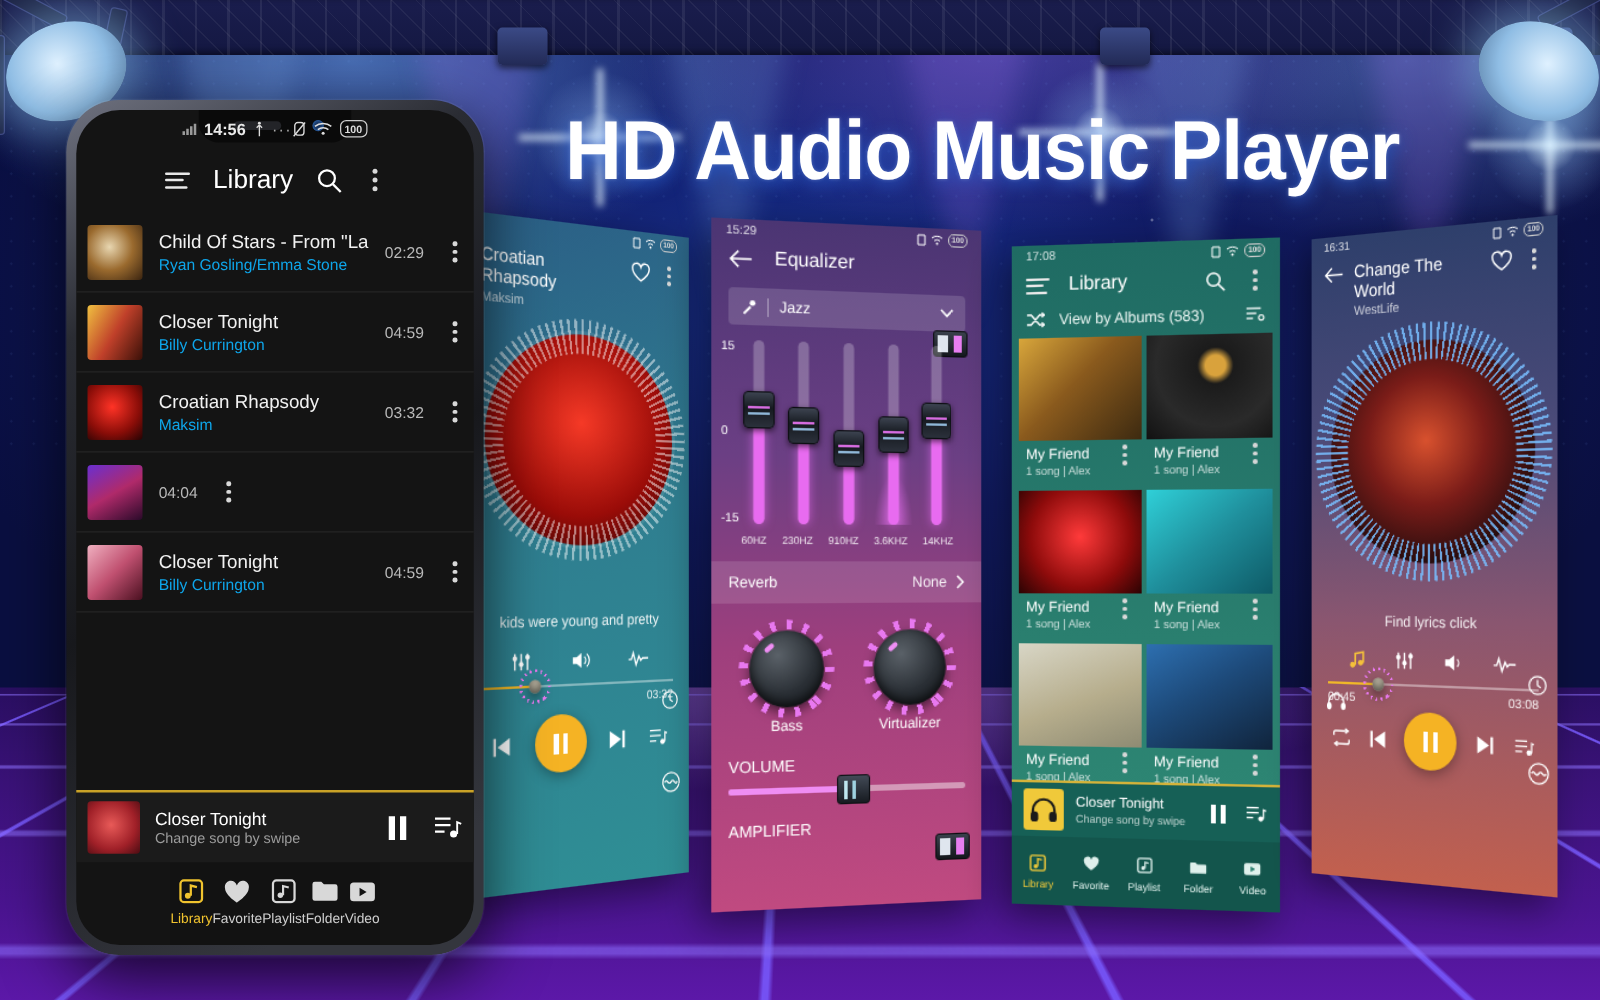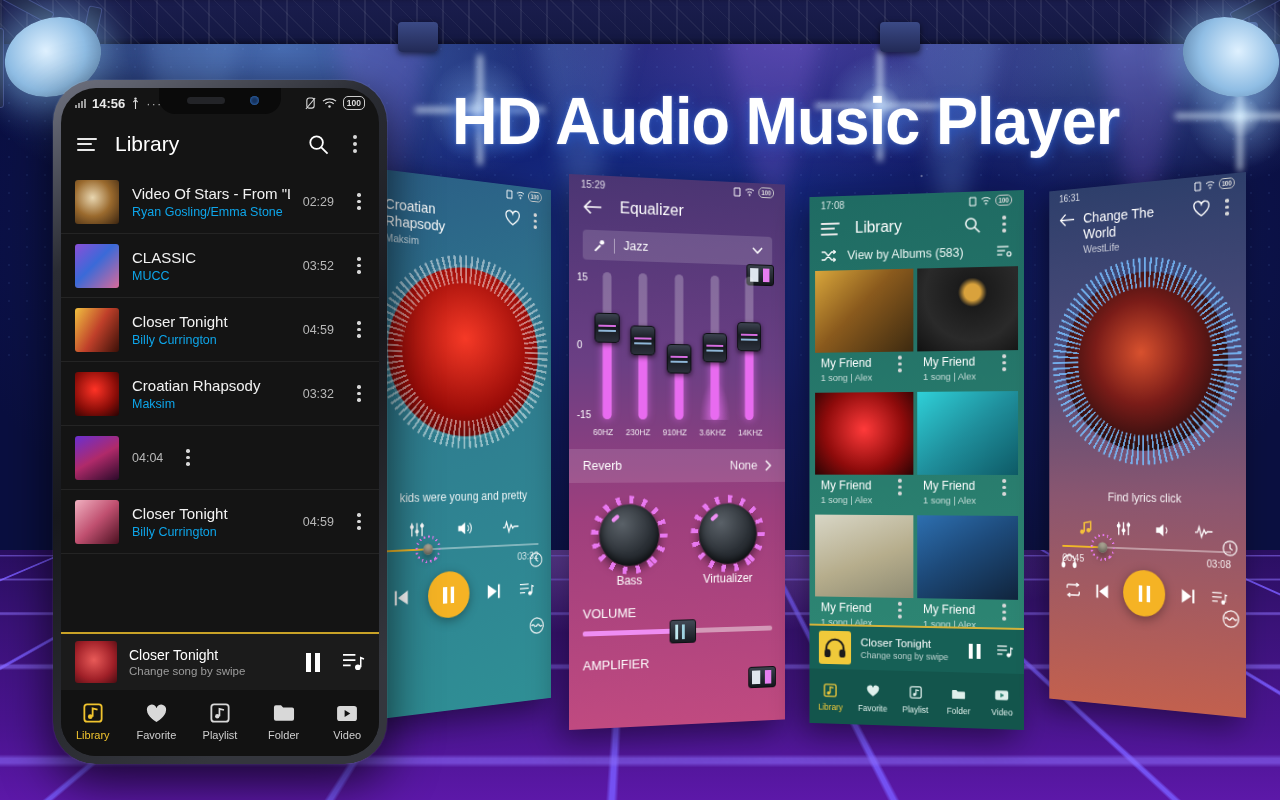--- a/index.html
+++ b/index.html
@@ -135,21 +135,21 @@
     border-radius: 42px;
     background: linear-gradient(150deg, #6f7280, #2a2c33 22%, #17181c 50%, #34363d 88%);
     padding: 8px;
     box-shadow: 0 18px 50px rgba(0,0,0,.7), 0 0 0 1px rgba(255,255,255,.08);
     z-index: 6;
   }
   .screen{
     position:relative; width:100%; height:100%;
     border-radius: 35px; overflow: hidden;
     background:#141414;
-    display:flex; flex-direction: column;
+    display:flex; flex-direction: column; align-items: center;
   }
   .notch{
     position:absolute; top:0; left:50%; transform:translateX(-50%);
     width: 122px; height: 26px; background:#0a0a0a;
     border-bottom-left-radius: 16px; border-bottom-right-radius: 16px;
     z-index: 5;
   }
   .notch .spk{
     position:absolute; left: 28px; top: 9px; width: 38px; height:7px;
     border-radius:4px; background:#232428;
@@ -1034,37 +1034,24 @@
           <i style="width:4px;height:4px"></i>
           <i style="width:4px;height:4px"></i>
         </span>
     </div>
 
 
     <div class="songlist">
       <div class="song">
         <div class="art" style="background:radial-gradient(circle at 40% 40%,#e8d6b0,#9a6a2e 50%,#3a2410);"></div>
         <div class="meta">
-          <div class="nm">Video Of Stars - From "La</div>
+          <div class="nm">Child Of Stars - From "La</div>
           <div class="ar">Ryan Gosling/Emma Stone</div>
         </div>
         <div class="dur">02:29</div>
-        <span class="kebab">
-            <i></i>
-            <i></i>
-            <i></i>
-          </span>
-      </div>
-      <div class="song">
-        <div class="art" style="background:linear-gradient(135deg,#8a4fd8,#3a6ad8 45%,#d86a9a);"></div>
-        <div class="meta">
-          <div class="nm">CLASSIC</div>
-          <div class="ar">MUCC</div>
-        </div>
-        <div class="dur">03:52</div>
         <span class="kebab">
             <i></i>
             <i></i>
             <i></i>
           </span>
       </div>
       <div class="song">
         <div class="art" style="background:linear-gradient(120deg,#f0c040,#c0402a 50%,#3a1008);"></div>
         <div class="meta">
           <div class="nm">Closer Tonight</div>

